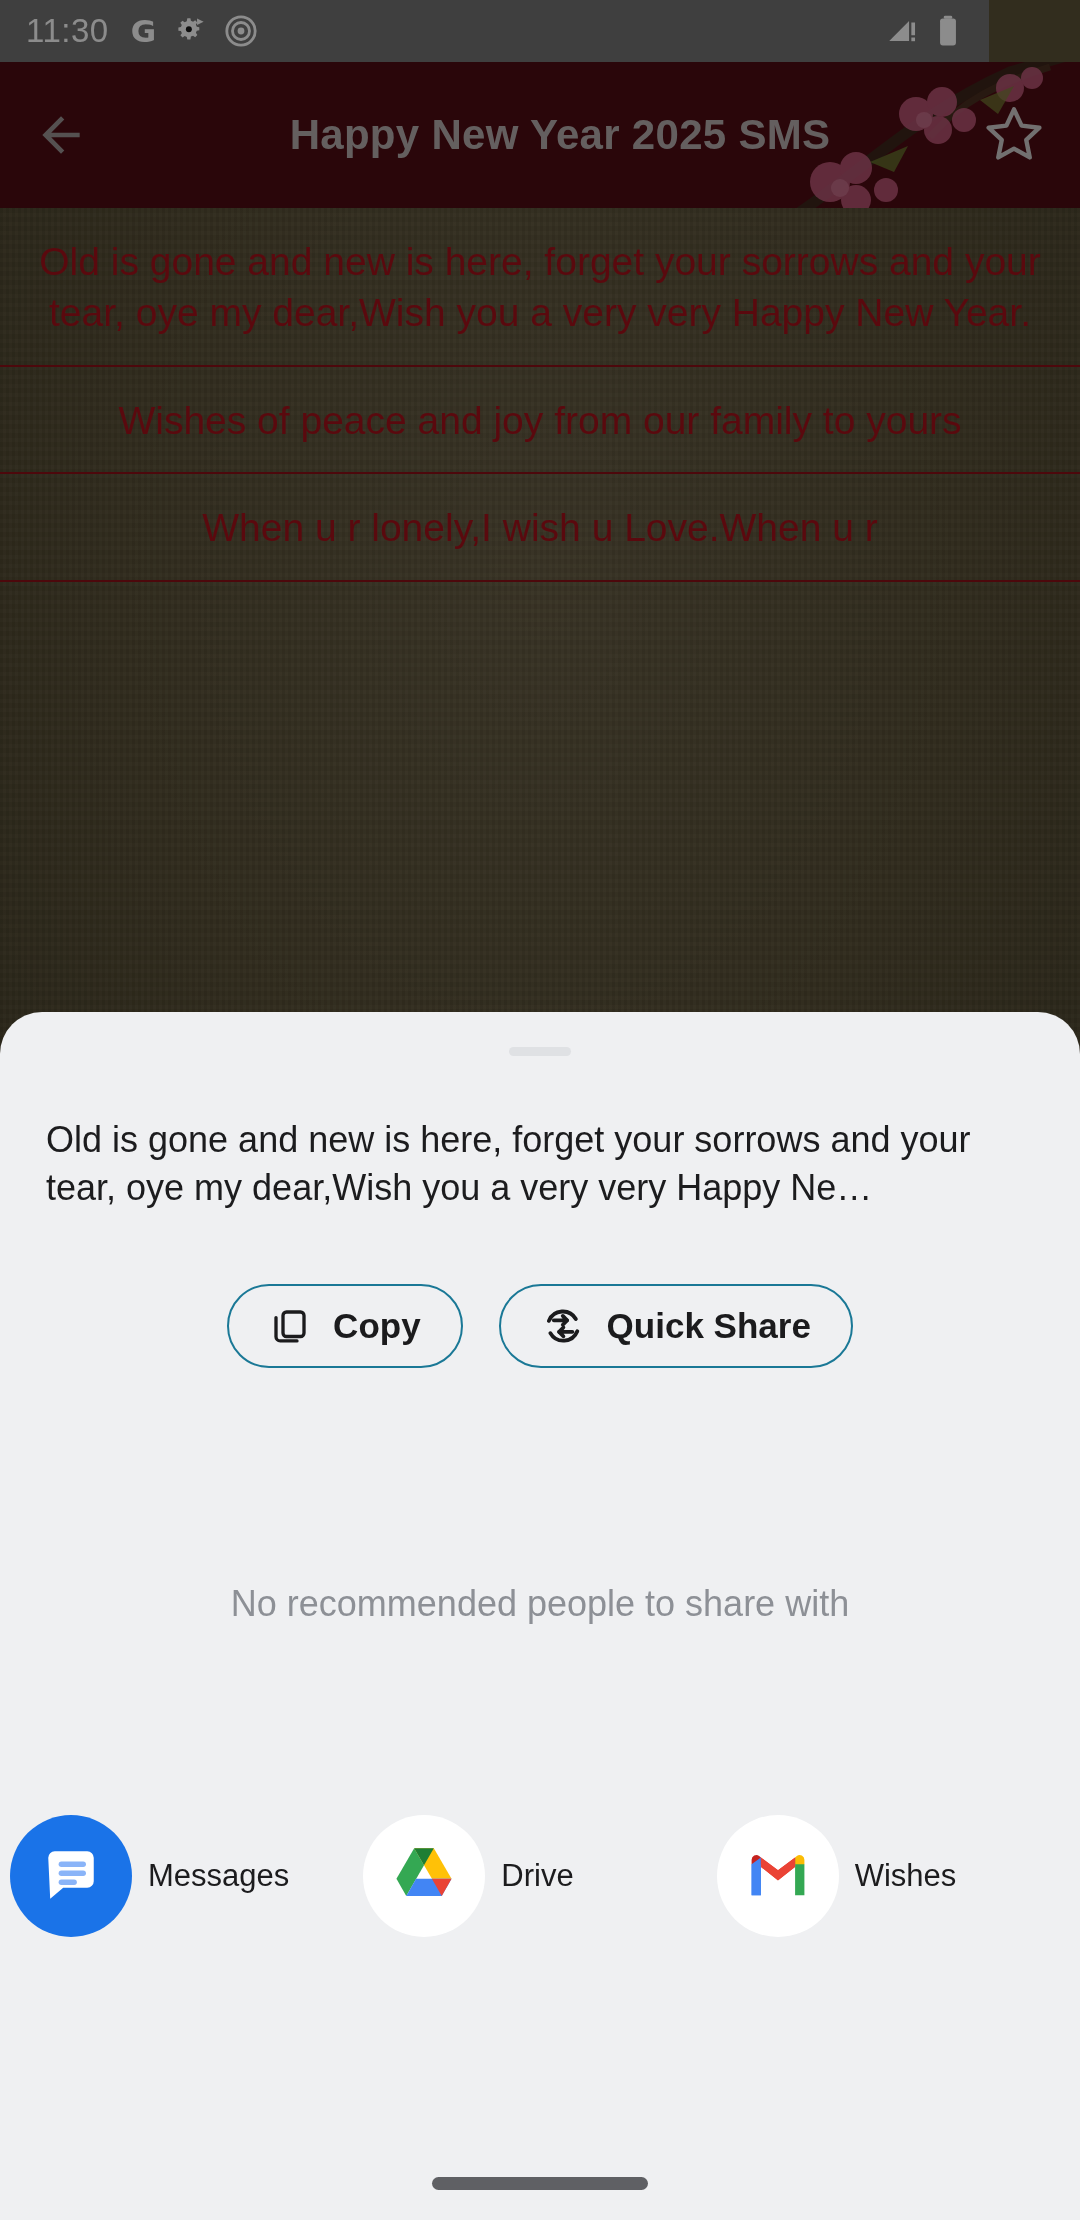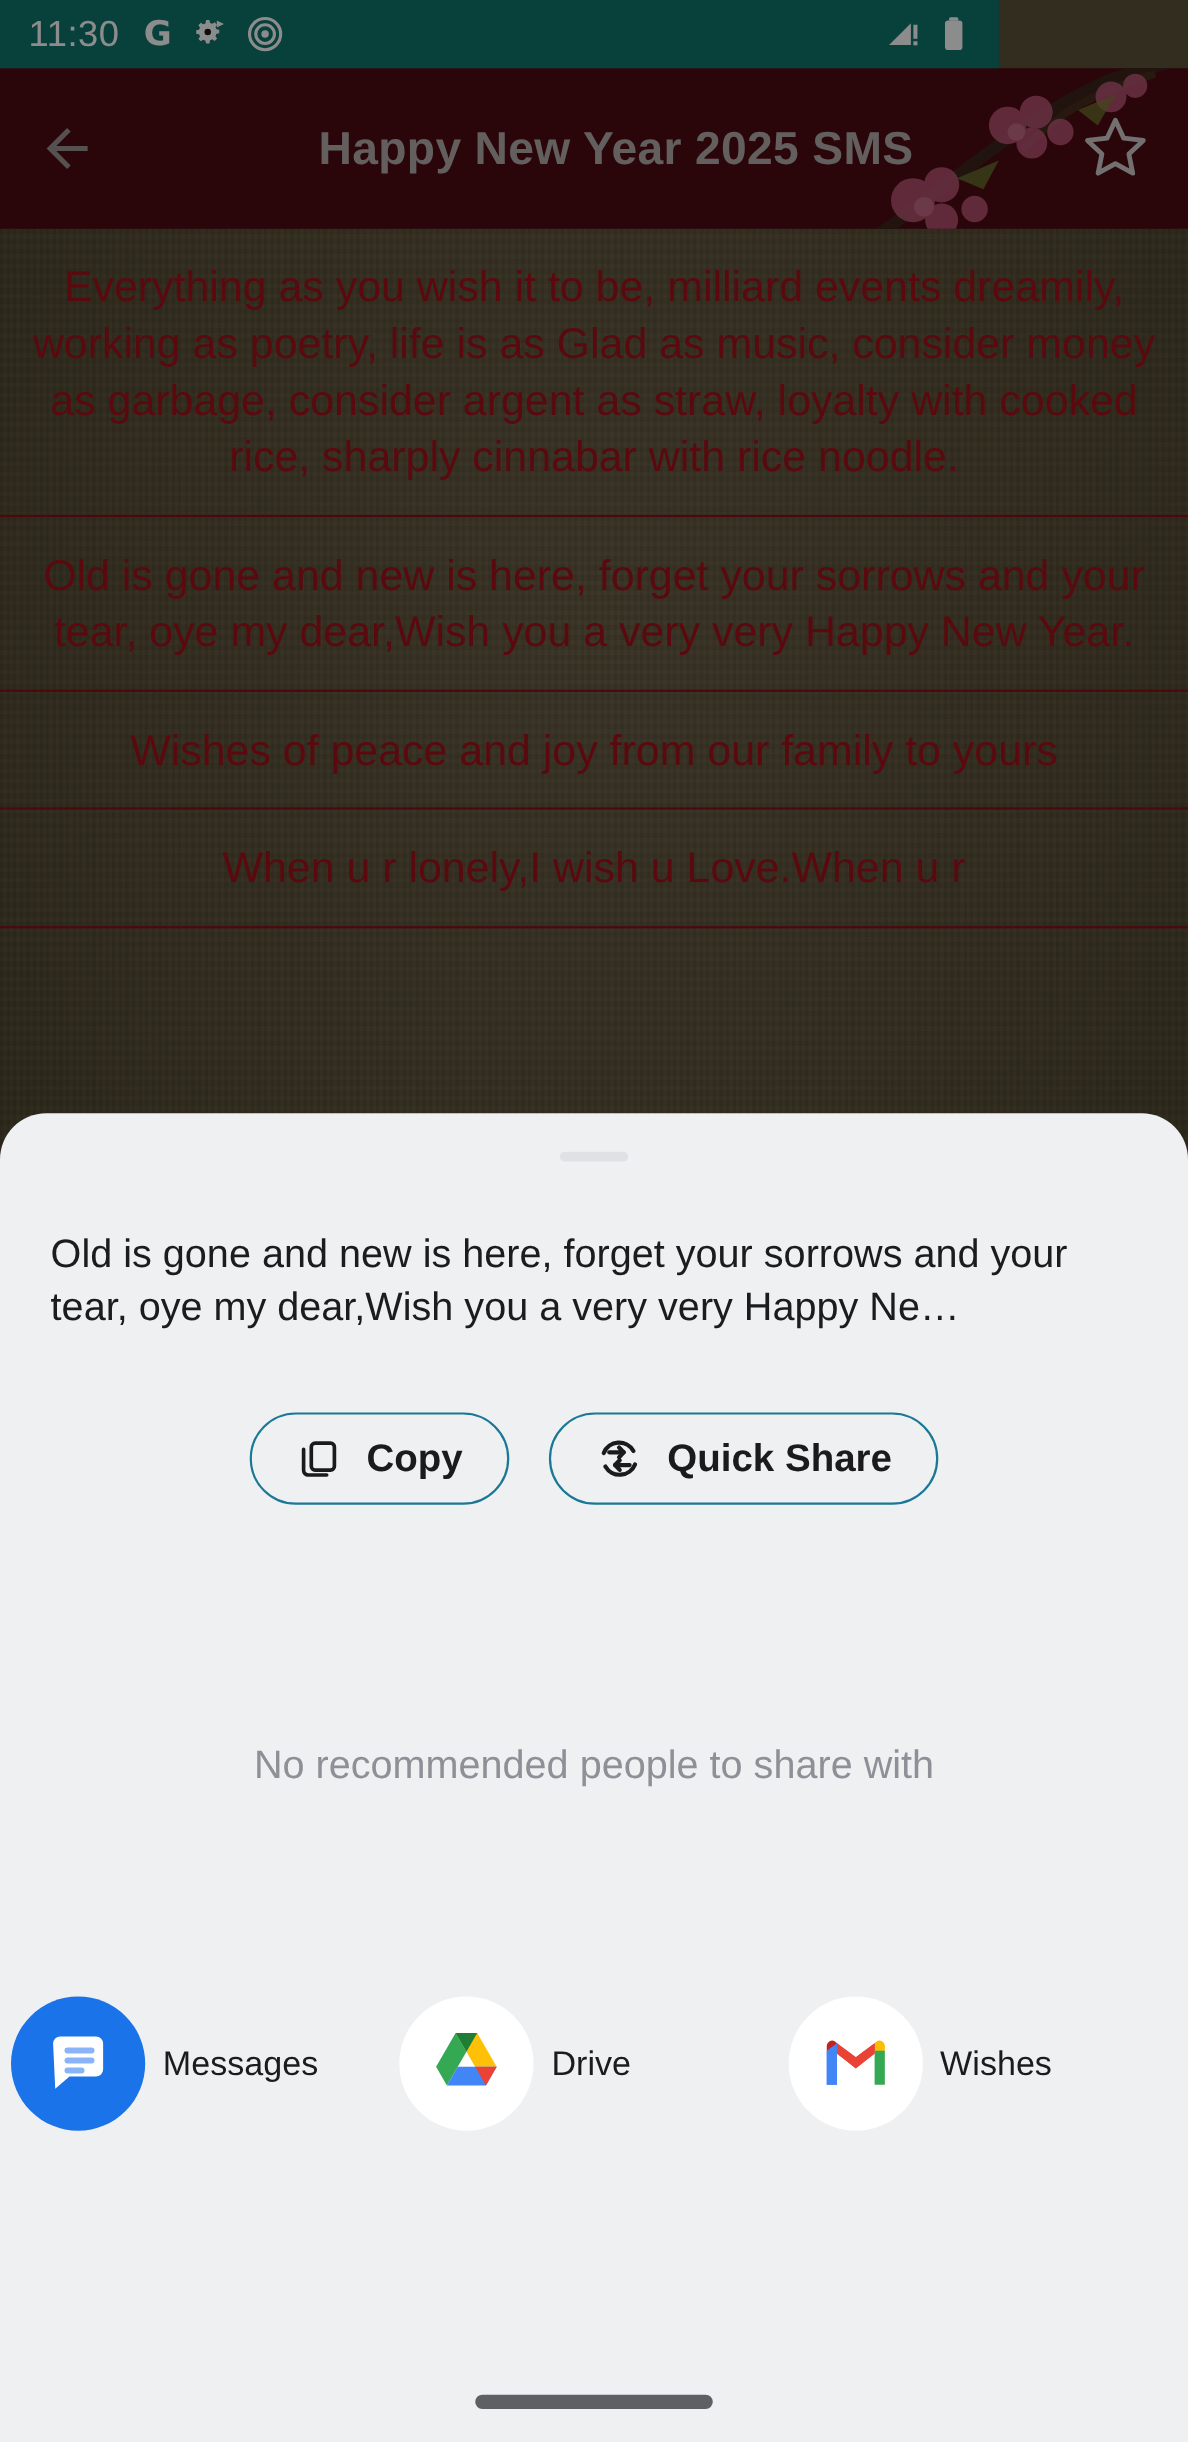--- a/index.html
+++ b/index.html
@@ -23,22 +23,22 @@
   .paper::after{
     content:""; position:absolute; inset:0;
     background:
       repeating-linear-gradient(90deg, rgba(0,0,0,.05) 0 3px, rgba(255,255,255,.02) 3px 6px),
       repeating-linear-gradient(0deg, rgba(0,0,0,.04) 0 5px, rgba(255,255,255,.015) 5px 9px);
     opacity:.9;
   }
 
   
   #status-bar {
-    position:absolute; left:0; top:0; width:908px; height:62px;
-    background:#0f766e; color:#fff;
+    position:absolute; left:0; top:0; width:989px; height:62px;
+    background:#737373; color:#fff;
     display:flex; align-items:center; padding:16px 26px; z-index:6;
   }
   #status-bar .clock { font-size:33px; letter-spacing:.5px; font-weight:400; }
   .sb-icons-left { display:flex; align-items:center; gap:17px; margin-left:22px; }
   .sb-right { margin-left:auto; display:flex; align-items:center; gap:14px; }
   .g-icon { font-size:31px; font-weight:700; line-height:1; font-family:"DejaVu Sans", sans-serif;}
   .sb-ic { display:block; }
 
   
   #app-bar {
@@ -126,21 +126,20 @@
 </style>
 </head>
 <body>
 
 <div id="screen">
 
   <div id="app-bg">
     <div class="paper"></div>
 
     <div id="sms-list">
-      <div class="sms-item">Everything as you wish it to be, milliard events dreamily, working as poetry, life is as Glad as music, consider money as garbage, consider argent as straw, loyalty with cooked rice, sharply cinnabar with rice noodle.</div>
       <div class="sms-item">Old is gone and new is here, forget your sorrows and your tear, oye my dear,Wish you a very very Happy New Year.</div>
       <div class="sms-item">Wishes of peace and joy from our family to yours</div>
       <div class="sms-item">When u r lonely,I wish u Love.When u r</div>
     </div>
   </div>
 
   <div id="app-bar">
     <svg class="blossom" viewBox="0 0 400 200">
       <path d="M120 170 C180 130 240 70 330 30 L400 10" stroke="#3a2a1c" stroke-width="11" fill="none"></path>
       <path d="M250 95 C280 60 320 40 370 25" stroke="#4a3522" stroke-width="7" fill="none"></path>

